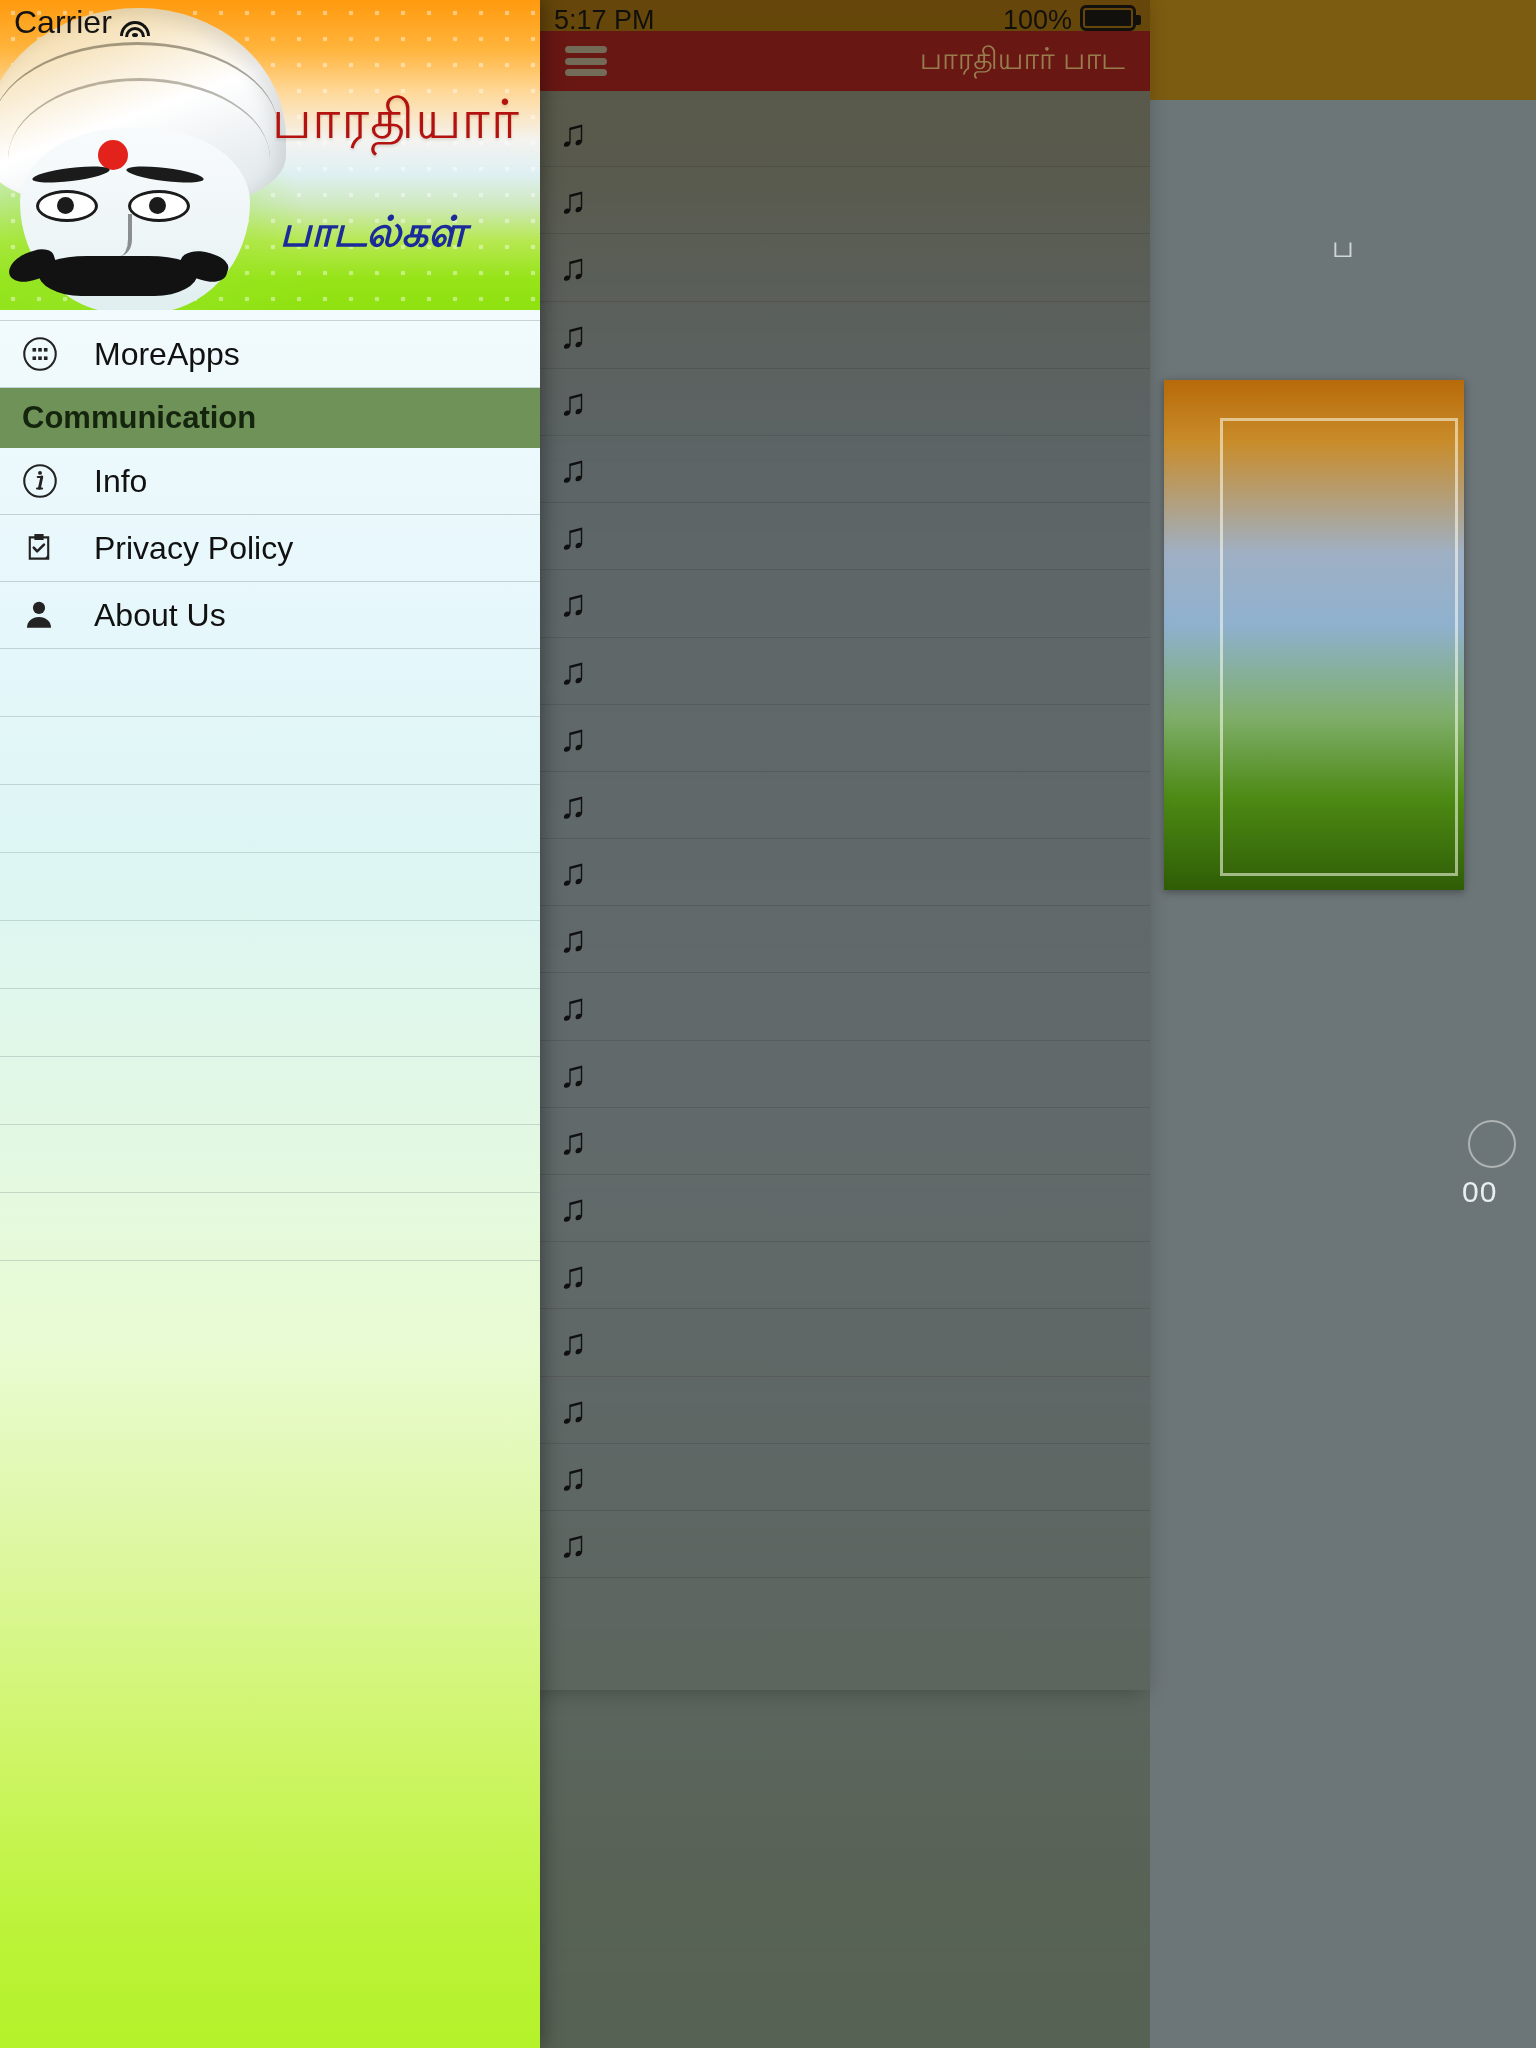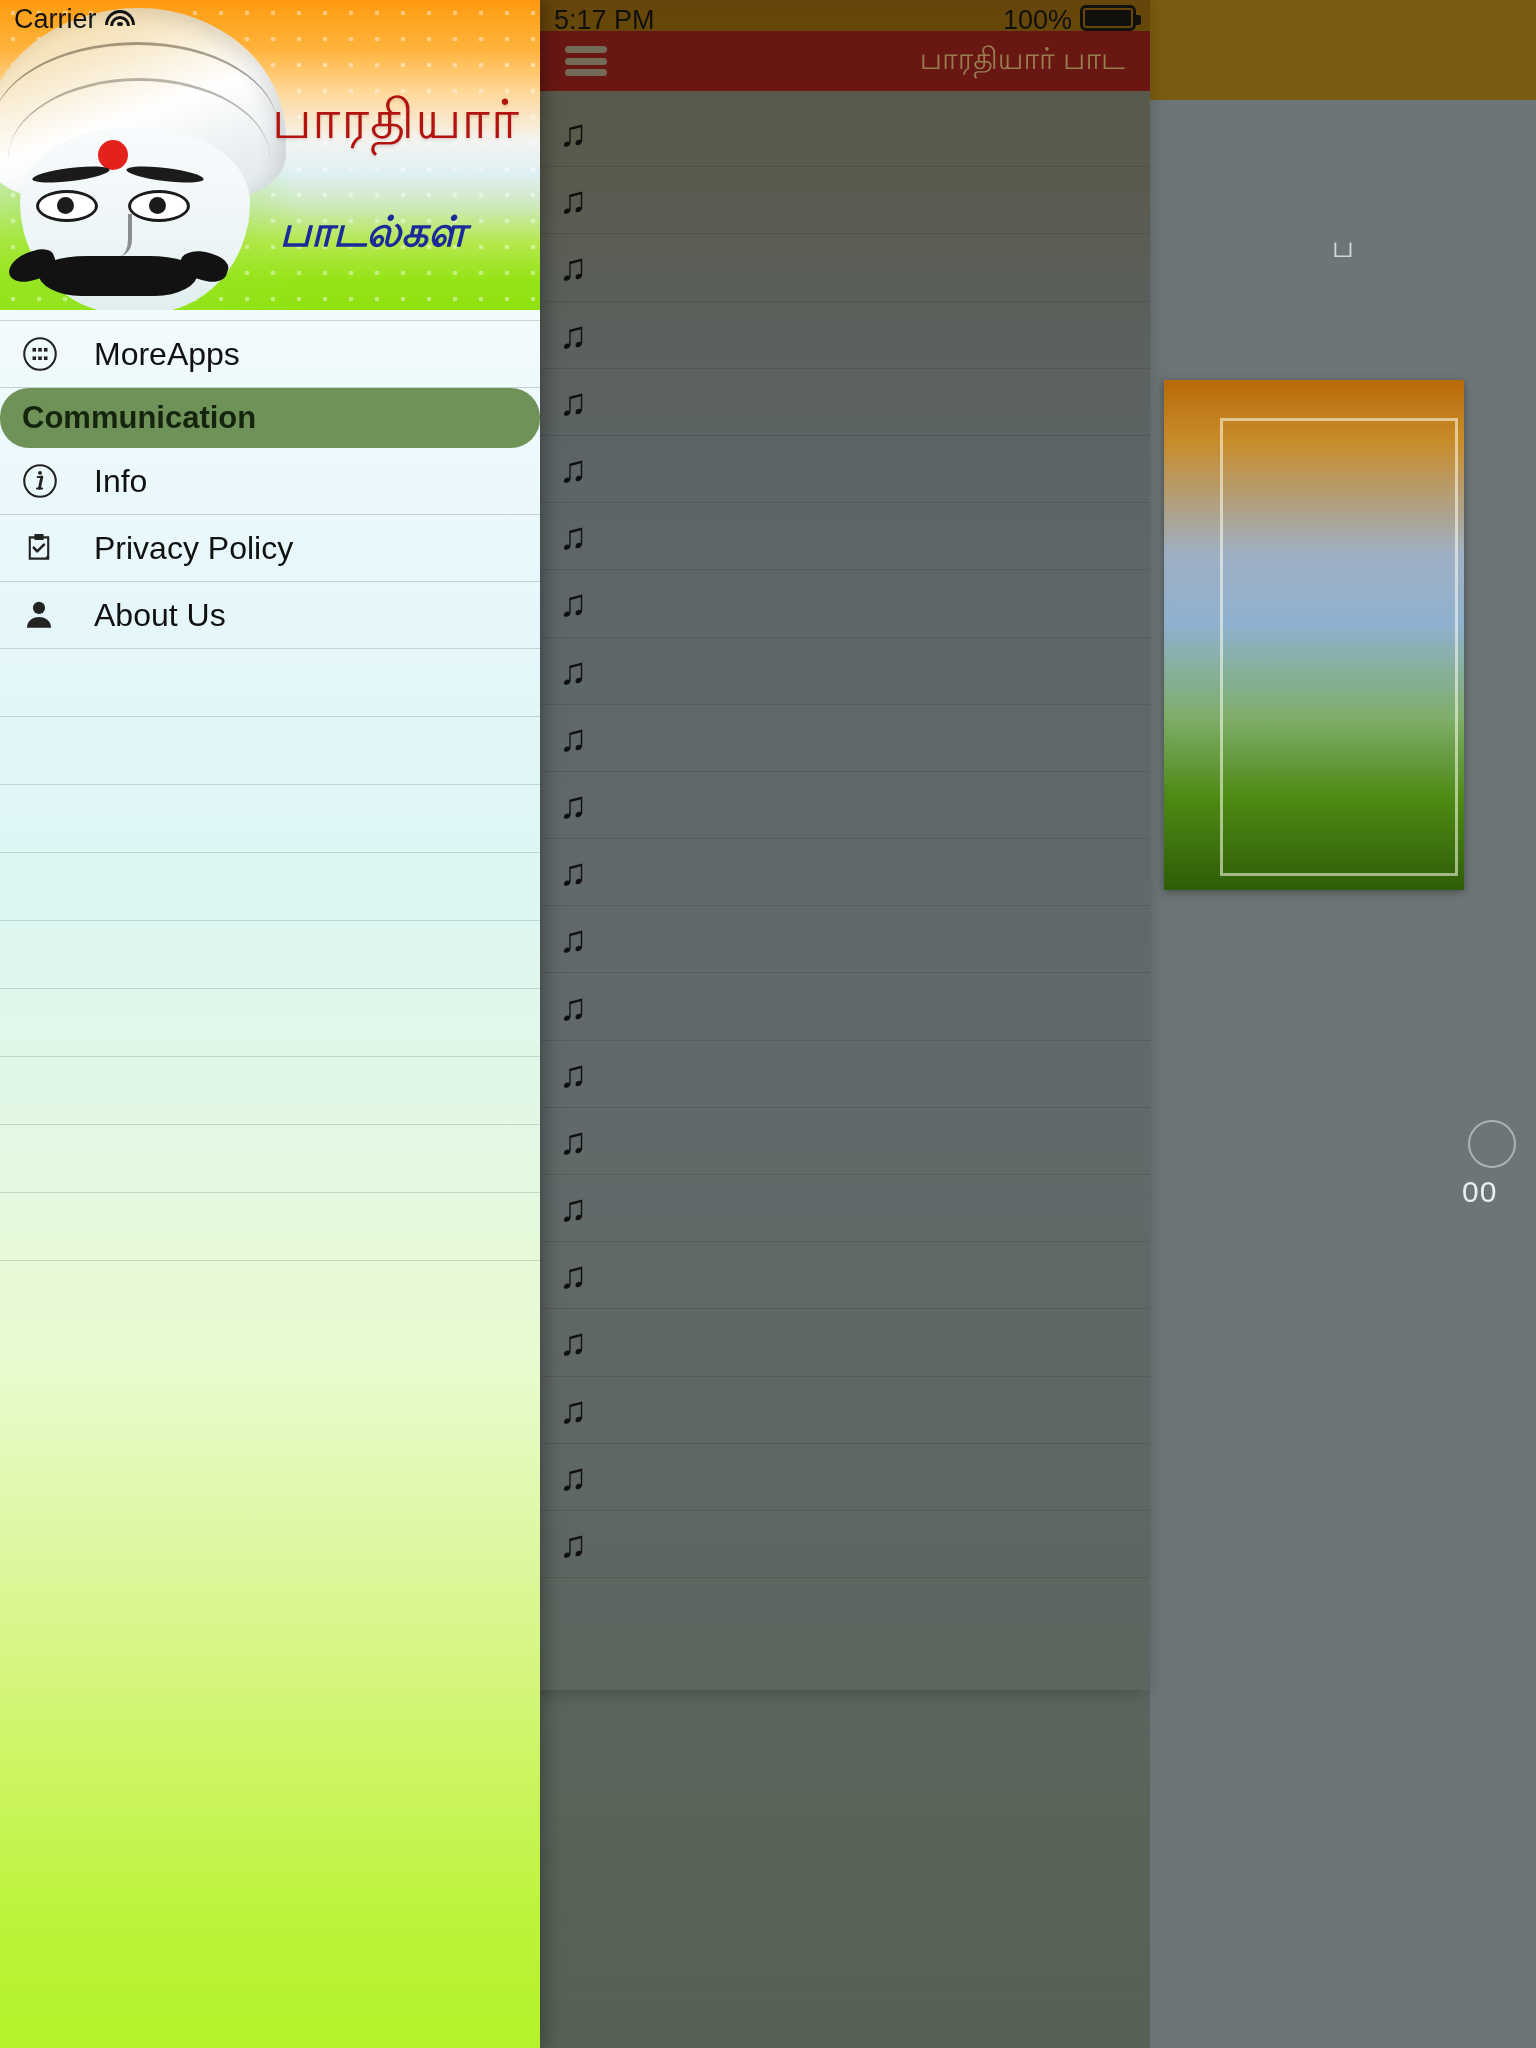--- a/index.html
+++ b/index.html
@@ -122,22 +122,22 @@
       radial-gradient(circle at 18% 88%, rgba(150,230,40,.85) 0%, rgba(150,230,40,0) 42%),
       linear-gradient(180deg,#ff9a0e 0%,#ffb43c 16%,#ffd99b 30%,#f4f3ef 45%,#dff0f3 56%,#cfe9c0 66%,#b6e84f 78%,#96e418 90%,#8fe10f 100%);
   }
   .hero-dots{
     position:absolute;inset:0;
     background-image:radial-gradient(rgba(255,255,255,.55) 2.2px, transparent 2.6px);
     background-size:26px 26px;
     opacity:.75;
   }
   .hero-status{
-    position:absolute;left:14px;top:4px;display:flex;align-items:center;gap:10px;
-    color:#141414;font-size:27px;z-index:5;
+    position:absolute;left:14px;top:4px;display:flex;align-items:flex-end;gap:10px;
+    color:#141414;font-size:32px;z-index:5;
   }
   .wifi{display:inline-block;width:26px;height:20px;position:relative;}
   .wifi i{position:absolute;left:50%;transform:translateX(-50%);border:3px solid #141414;border-bottom:none;border-radius:50% 50% 0 0 / 100% 100% 0 0;}
   .wifi i:nth-child(1){width:24px;height:12px;top:0;}
   .wifi i:nth-child(2){width:14px;height:7px;top:6px;}
   .wifi i:nth-child(3){width:6px;height:4px;top:12px;border-radius:50%;background:#141414;border:none;}
 
   
   .portrait{position:absolute;left:-14px;top:8px;width:330px;height:302px;}
   .turban{
@@ -184,21 +184,21 @@
     position:absolute;right:20px;top:88px;color:#b3120e;font-size:54px;font-weight:400;
     letter-spacing:1px;text-shadow:0 2px 3px rgba(0,0,0,.12);
   }
   .hero-sub{
     position:absolute;right:74px;top:208px;color:#1b2c9a;font-size:42px;font-style:italic;font-weight:700;
   }
 
   
   .section-header{
     height:60px;display:flex;align-items:center;padding-left:22px;
-    background:#6f9259;color:#14240d;font-size:31px;font-weight:700;box-sizing:border-box;border-radius:29px;
+    background:#6f9259;color:#14240d;font-size:31px;font-weight:700;box-sizing:border-box;
   }
   .drawer-row{
     height:67px;display:flex;align-items:center;padding-left:22px;box-sizing:border-box;
     border-bottom:1px solid rgba(120,140,140,.35);
   }
   .drawer-row .ico{
     width:52px;flex:0 0 52px;display:flex;align-items:center;justify-content:flex-start;
     color:#232323;
   }
   .drawer-row .lbl{font-size:32px;color:#111;margin-left:20px;}

